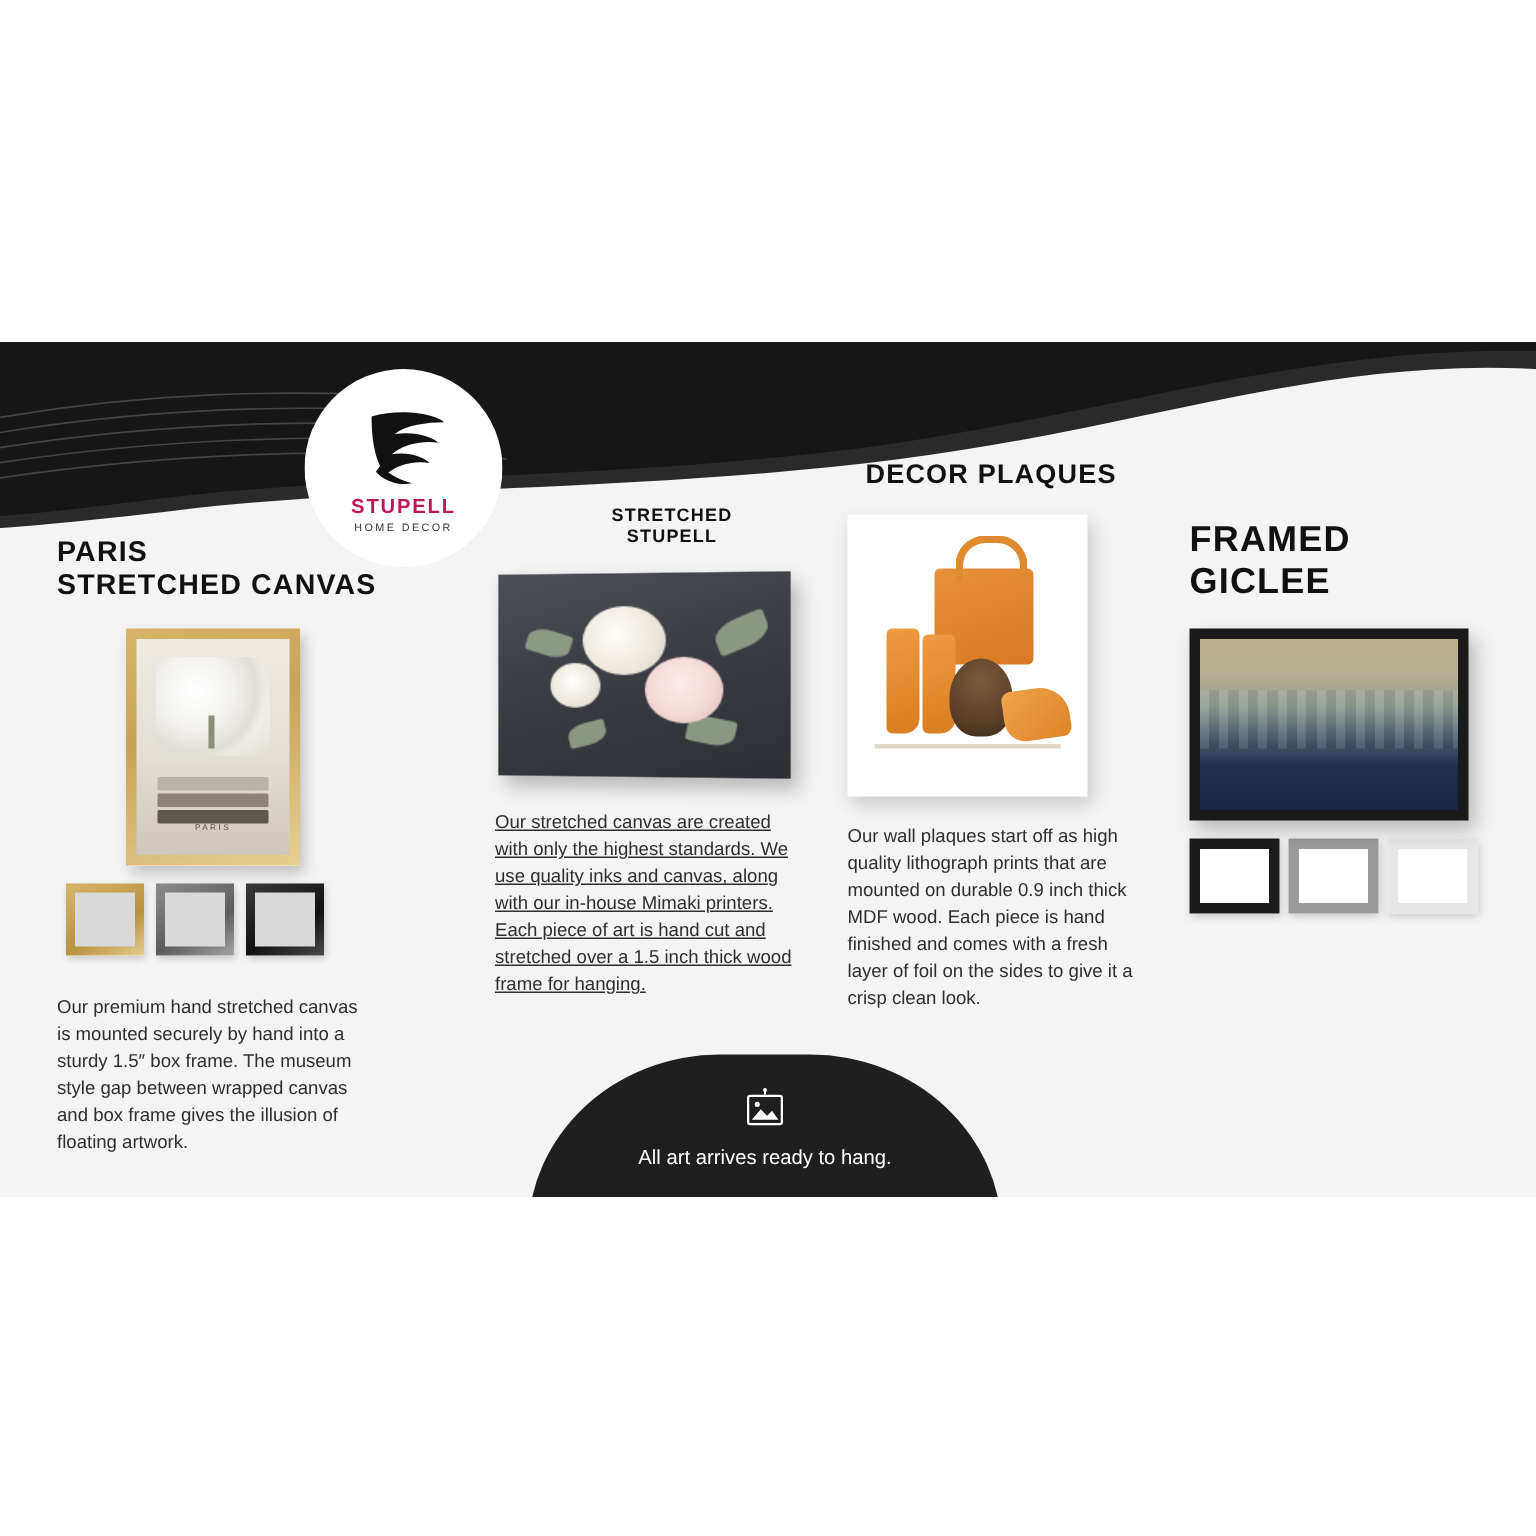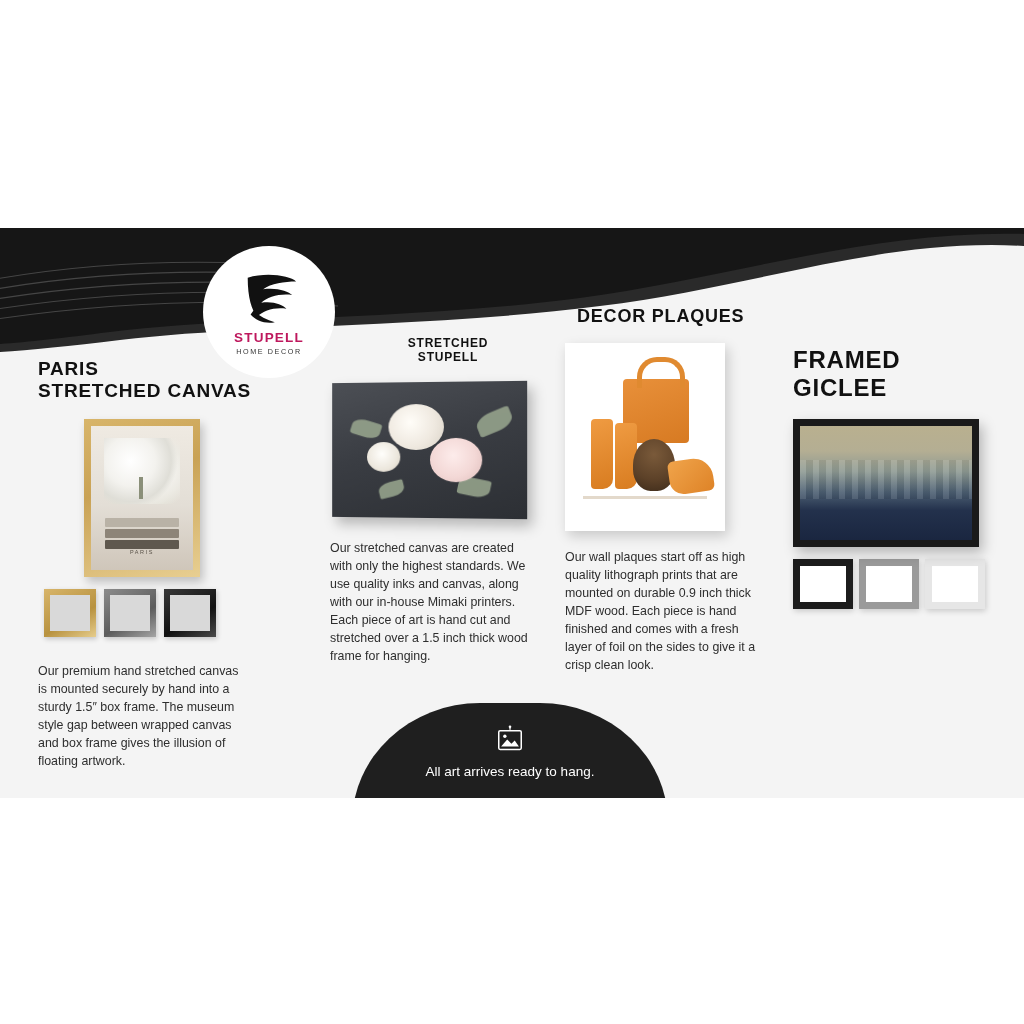--- a/index.html
+++ b/index.html
@@ -94,21 +94,21 @@
   #col1 { left: 38px; top: 130px; width: 250px; }
   #col1 .col-title { font-size: 19px; }
   #col1 .art-wrap { margin-top: 16px; margin-left: 46px; }
   #col1 .swatches { margin-top: 12px; margin-left: 6px; display: flex; gap: 8px; }
   #col1 .col-body { margin-top: 26px; width: 208px; }
 
   
   #col2 { left: 330px; top: 108px; width: 208px; }
   #col2 .col-title { font-size: 12px; text-align: center; margin-left: 28px; }
   #col2 .art-wrap { margin-top: 18px; }
-  #col2 .col-body { margin-top: 22px; width: 200px; }
+  #col2 .col-body { margin-top: 22px; width: 200px; text-decoration: underline; }
 
   
   #col3 { left: 565px; top: 78px; width: 200px; }
   #col3 .col-title { font-size: 18px; margin-left: 12px; }
   #col3 .art-wrap { margin-top: 16px; }
   #col3 .col-body { margin-top: 18px; width: 192px; }
 
   
   #col4 { left: 793px; top: 118px; width: 200px; }
   #col4 .col-title { font-size: 24px; }

